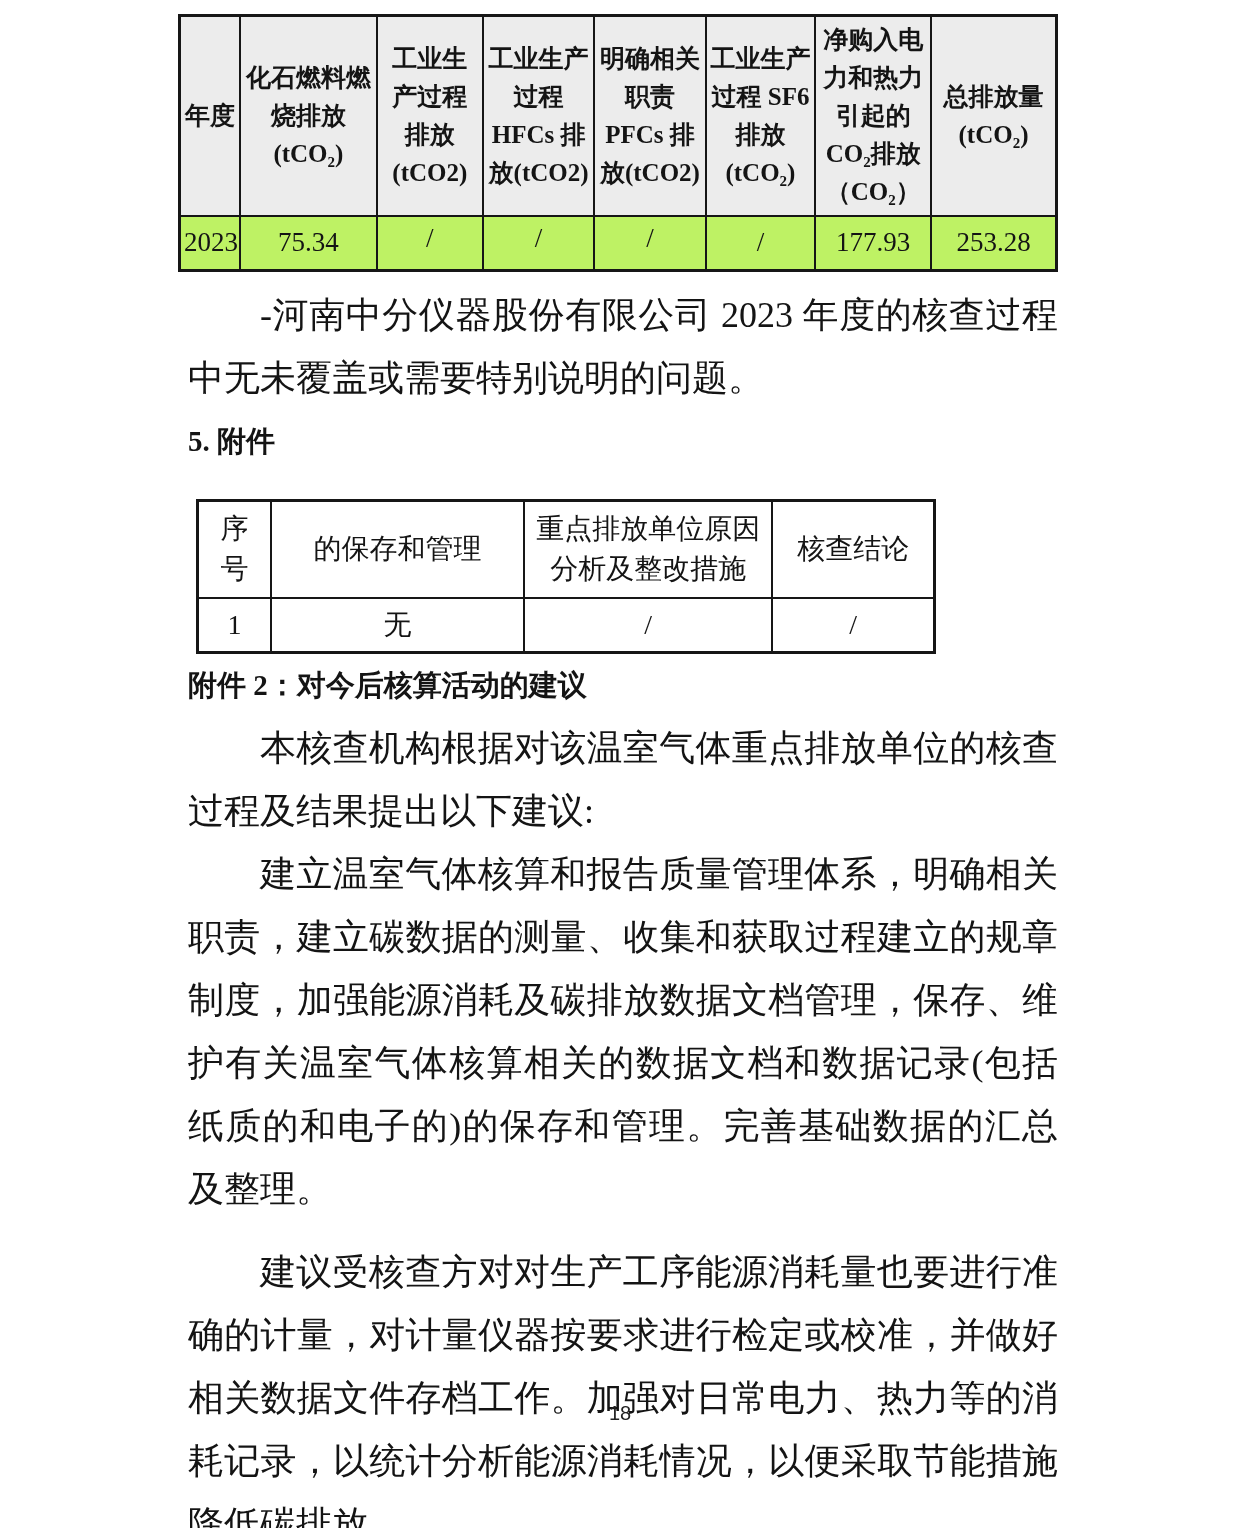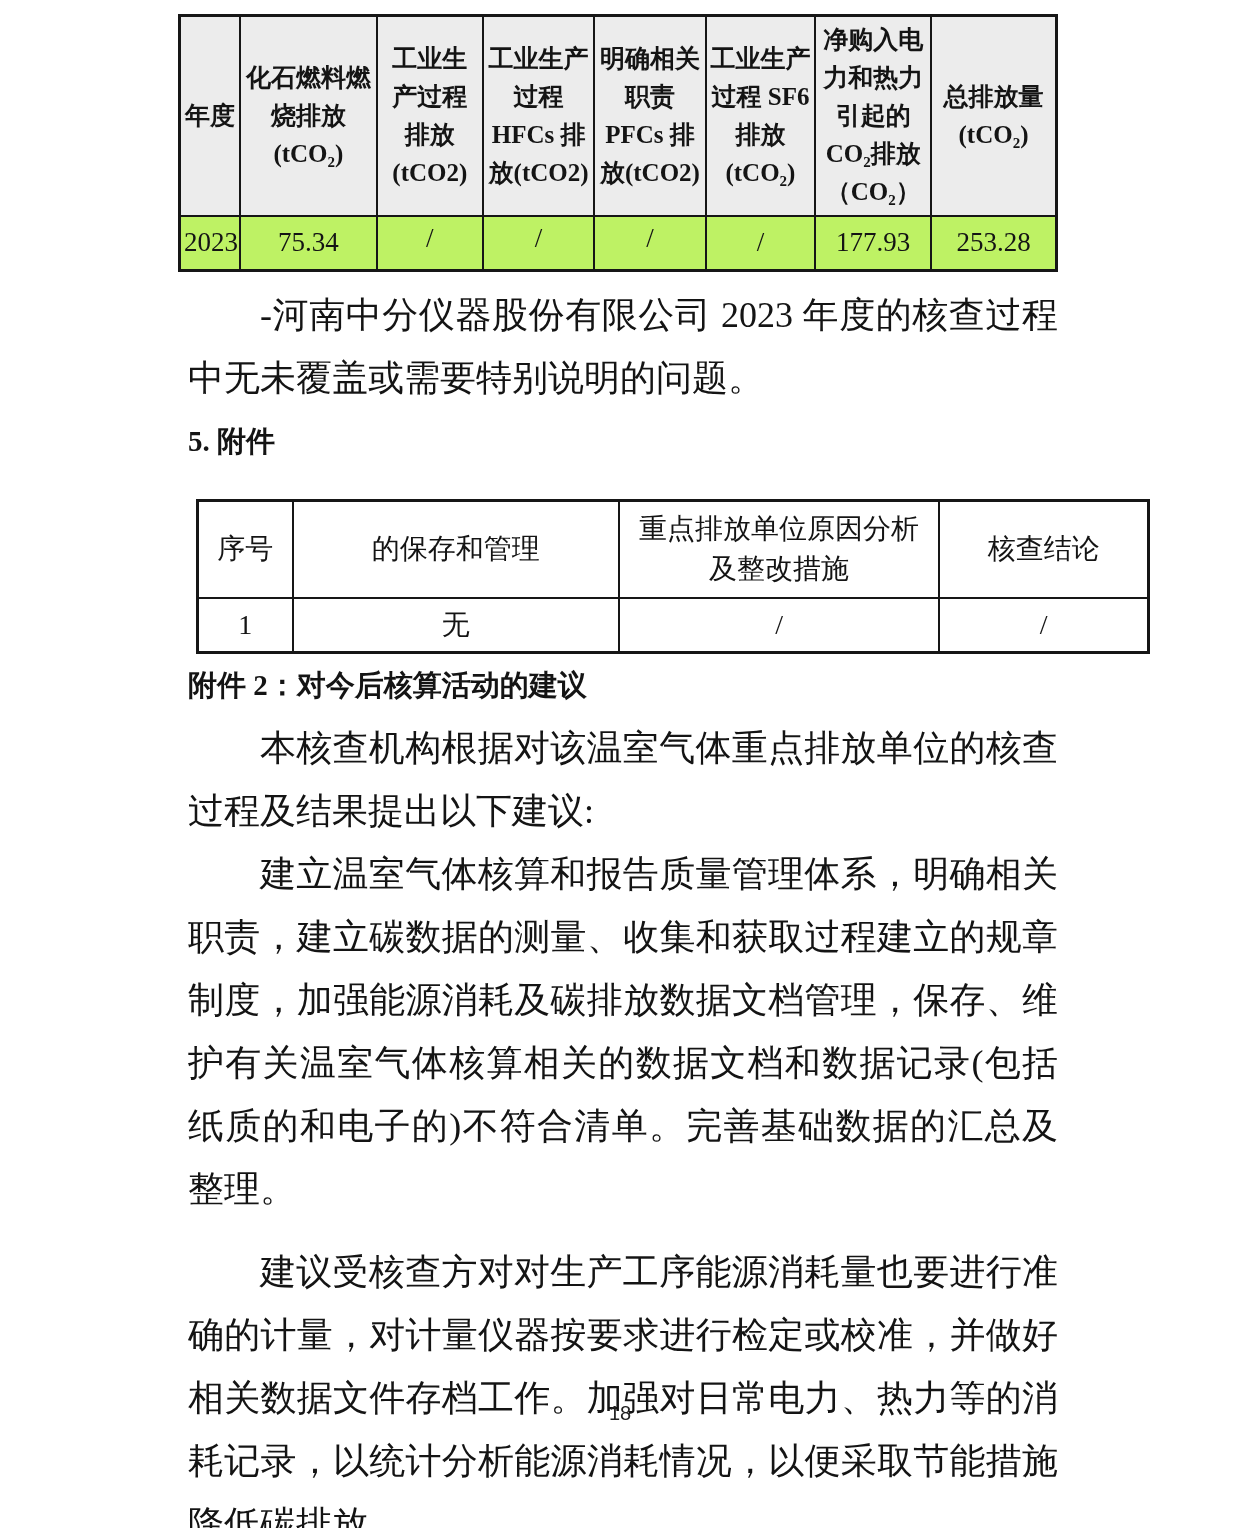--- a/index.html
+++ b/index.html
@@ -41,21 +41,21 @@
   .t1 td {
     font-size: 27px;
     height: 54px;
     background: #bef264;
     text-align: center;
   }
   .t1 td.va-top { vertical-align: top; line-height: 34px; }
 
   
   .t2 {
-    width: 954px;
+    width: 740px;
     margin-left: 8px;
     margin-top: 26px;
     border: 3px solid #161616;
   }
   .t2 th, .t2 td {
     border: 2px solid #161616;
     text-align: center;
     vertical-align: middle;
     padding: 4px 8px;
     font-size: 28px;
@@ -162,20 +162,20 @@
           <td>/</td>
           <td>/</td>
         </tr>
       </tbody>
     </table>
 
     <div class="heading">附件 2：对今后核算活动的建议</div>
 
     <p class="body">本核查机构根据对该温室气体重点排放单位的核查过程及结果提出以下建议:</p>
 
-    <p class="body">建立温室气体核算和报告质量管理体系，明确相关职责，建立碳数据的测量、收集和获取过程建立的规章制度，加强能源消耗及碳排放数据文档管理，保存、维护有关温室气体核算相关的数据文档和数据记录(包括纸质的和电子的)不符合清单。完善基础数据的汇总及整理。</p>
+    <p class="body">建立温室气体核算和报告质量管理体系，明确相关职责，建立碳数据的测量、收集和获取过程建立的规章制度，加强能源消耗及碳排放数据文档管理，保存、维护有关温室气体核算相关的数据文档和数据记录(包括纸质的和电子的)的保存和管理。完善基础数据的汇总及整理。</p>
 
     <p class="body p-last">建议受核查方对对生产工序能源消耗量也要进行准确的计量，对计量仪器按要求进行检定或校准，并做好相关数据文件存档工作。加强对日常电力、热力等的消耗记录，以统计分析能源消耗情况，以便采取节能措施降低碳排放。</p>
 
   </div>
 
   <div class="pagenum">18</div>
 </div>
 
 </body></html>

